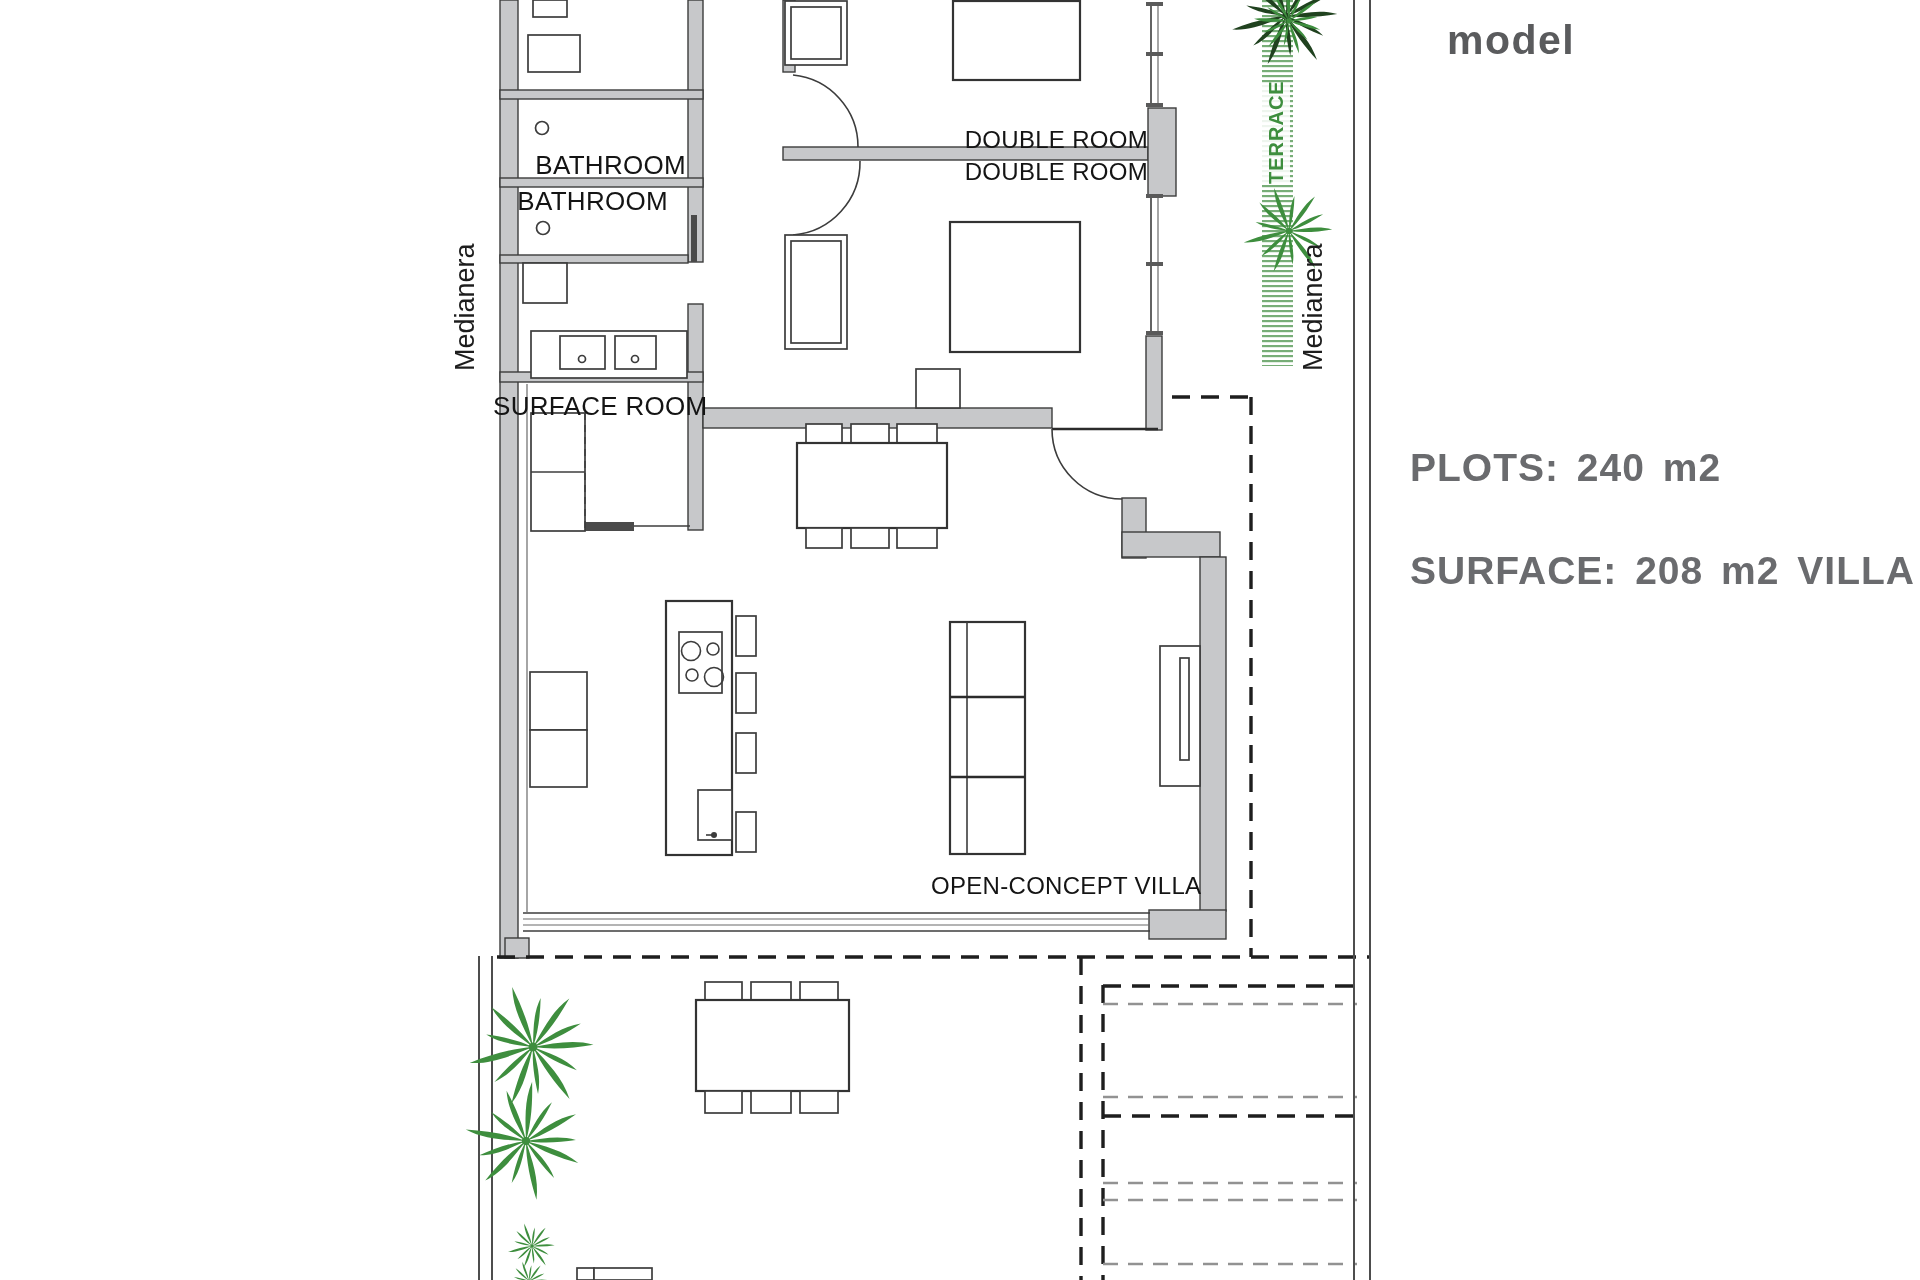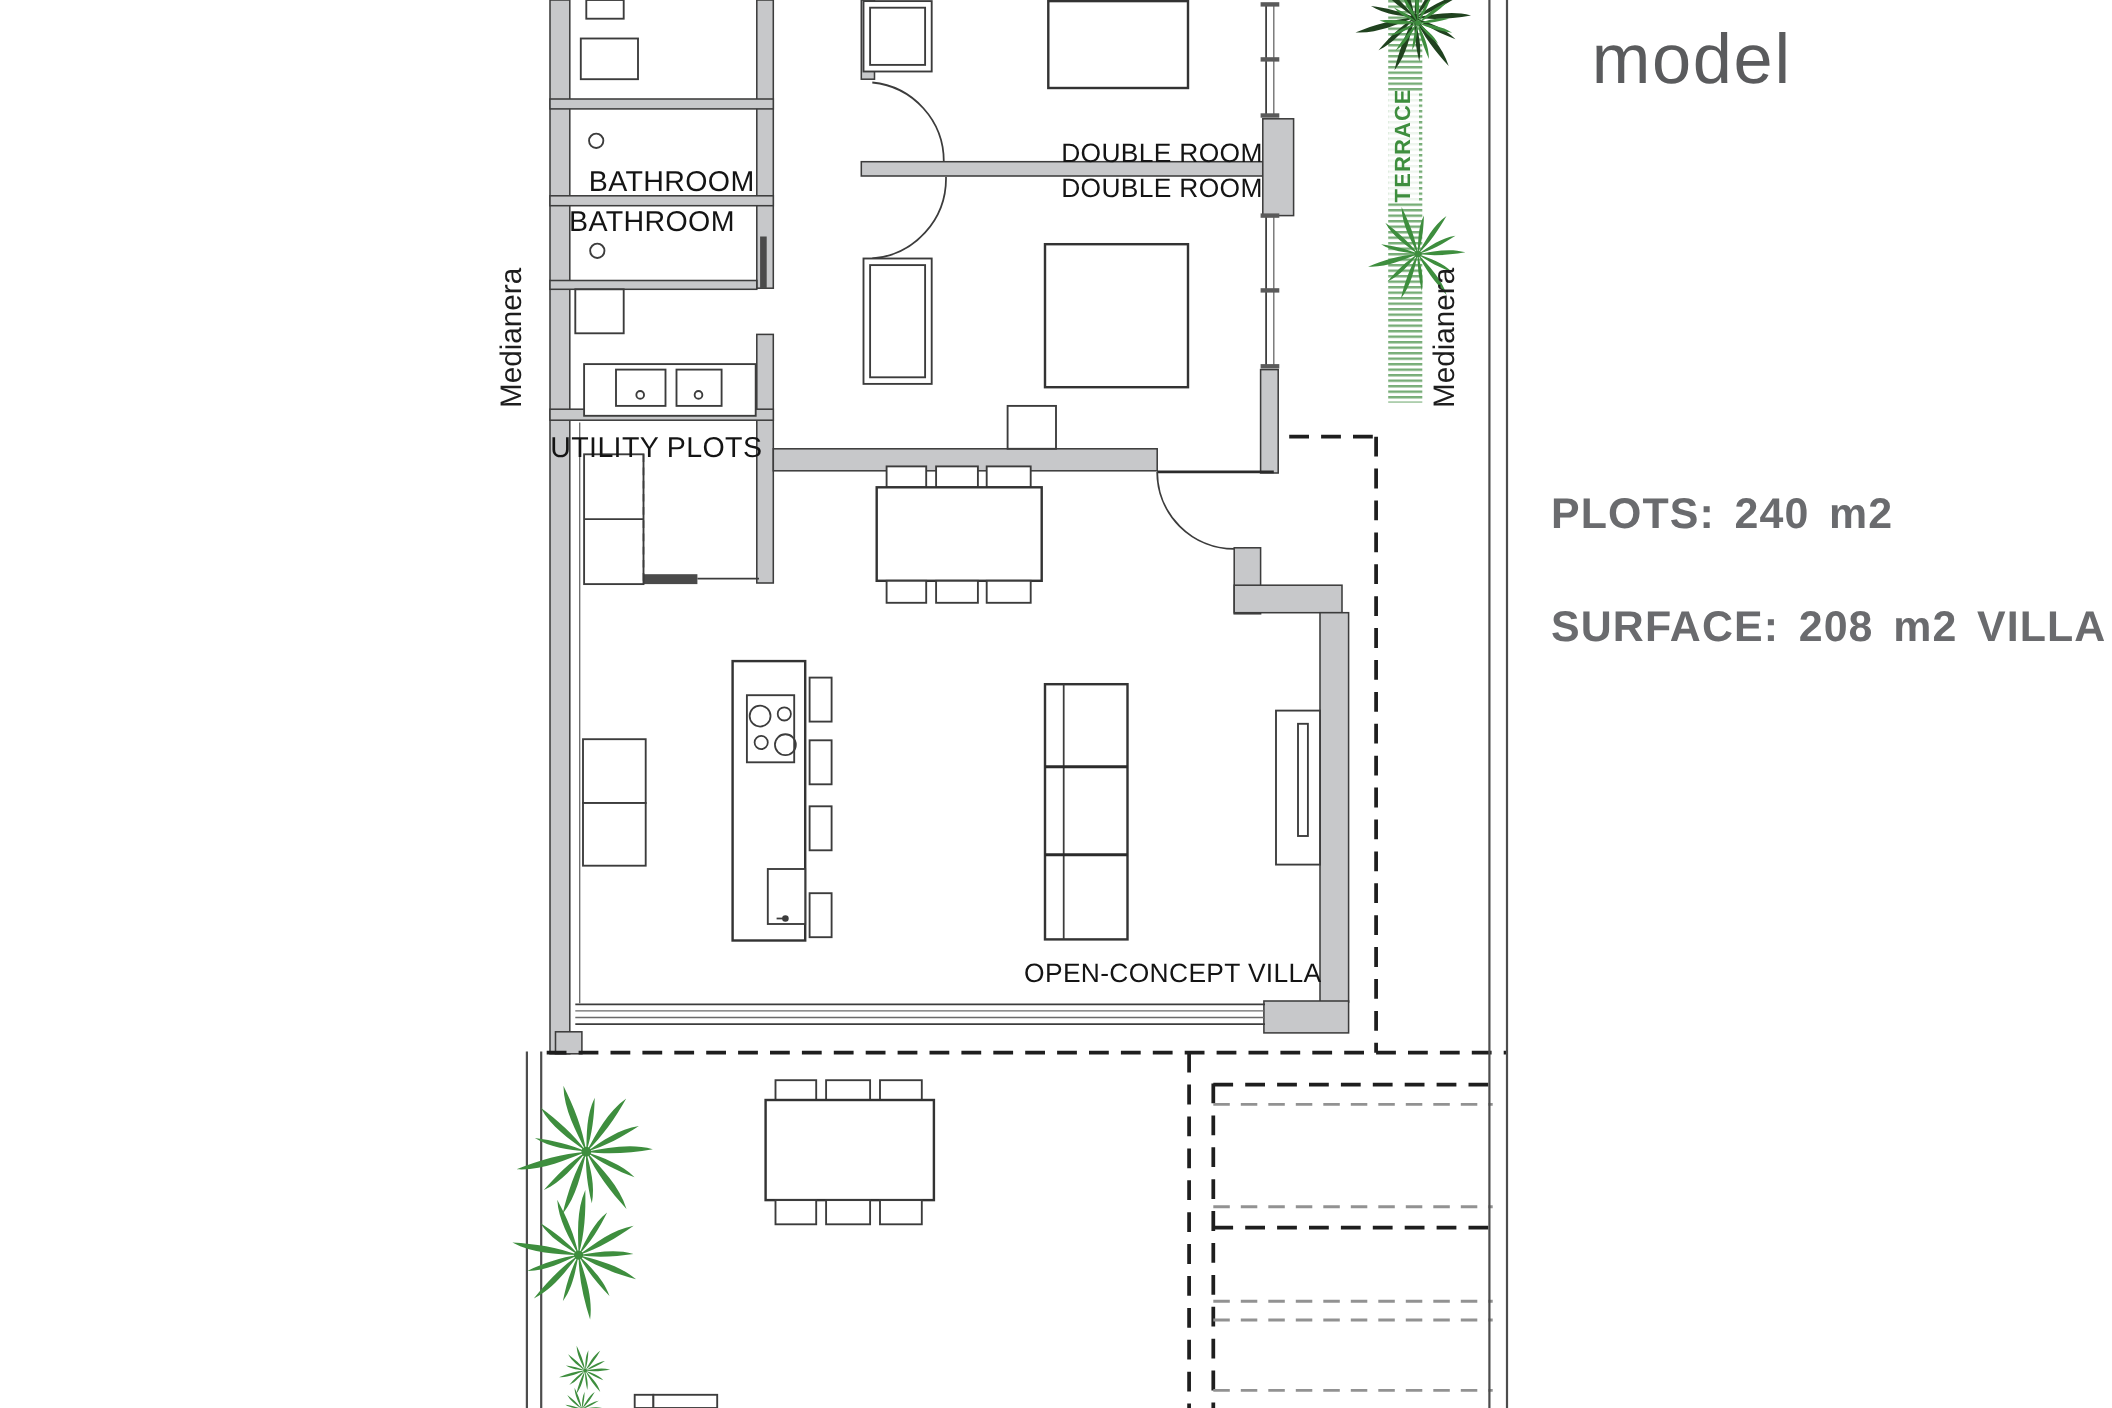--- a/index.html
+++ b/index.html
@@ -33,21 +33,21 @@
   .lbl-open{left:931px;top:872px;font-size:24px}
 
   .vtext{position:absolute;writing-mode:vertical-rl;transform:rotate(180deg);
          color:#1d1d1d;font-size:27px;white-space:nowrap;text-align:center}
   .med-left{left:448px;top:238px;width:34px;height:138px;line-height:34px}
   .med-right{left:1296px;top:238px;width:34px;height:138px;line-height:34px}
   .terrace{left:1262px;top:84px;width:28px;height:100px;line-height:28px;
            color:var(--plant-green,#3e8e3e);font-size:20px;font-weight:bold;
            letter-spacing:1px;background:rgba(255,255,255,.88)}
 
-  .title{position:absolute;color:var(--title-gray,#5a5b5d);font-size:64px;font-weight:400;
+  .title{position:absolute;color:var(--title-gray,#5a5b5d);font-size:41px;font-weight:700;
          letter-spacing:1.5px;white-space:nowrap;line-height:1.1}
   .title-1{left:1447px;top:-58px}
   .title-2{left:1447px;top:18px}
   .info{position:absolute;color:var(--text-gray,#6a6b6e);font-size:39px;font-weight:700;
         letter-spacing:1px;white-space:nowrap;word-spacing:6px}
   .info-plots{left:1410px;top:446px}
   .info-surface{left:1410px;top:549px}
 </style>
 </head>
 <body>
@@ -253,21 +253,21 @@
       <use href="#palm" class="palm-green" transform="translate(1289,231) scale(0.8)"></use>
       <use href="#palm" class="palm-green" transform="translate(533,1047) scale(1.12)"></use>
       <use href="#palm" class="palm-green" transform="translate(526,1141) scale(1.05) rotate(25)"></use>
       <use href="#palm" class="palm-green" transform="translate(532,1246) scale(0.42)"></use>
       <use href="#palm" class="palm-green" transform="translate(529,1281) scale(0.36)"></use>
     </g>
   </svg>
 
   <div class="lbl right lbl-bathroom1">BATHROOM</div>
   <div class="lbl right lbl-bathroom2">BATHROOM</div>
-  <div class="lbl right lbl-utility">UTILITY PLOTS</div>
+  <div class="lbl right lbl-utility">SURFACE ROOM</div>
   <div class="lbl right lbl-double1">DOUBLE ROOM</div>
   <div class="lbl right lbl-double2">DOUBLE ROOM</div>
   <div class="lbl lbl-open">OPEN-CONCEPT VILLA</div>
 
   <div class="vtext med-left">Medianera</div>
   <div class="vtext med-right">Medianera</div>
   <div class="vtext terrace">TERRACE</div>
 
   <div class="title title-1">Ground floor</div>
   <div class="title title-2">model</div>

